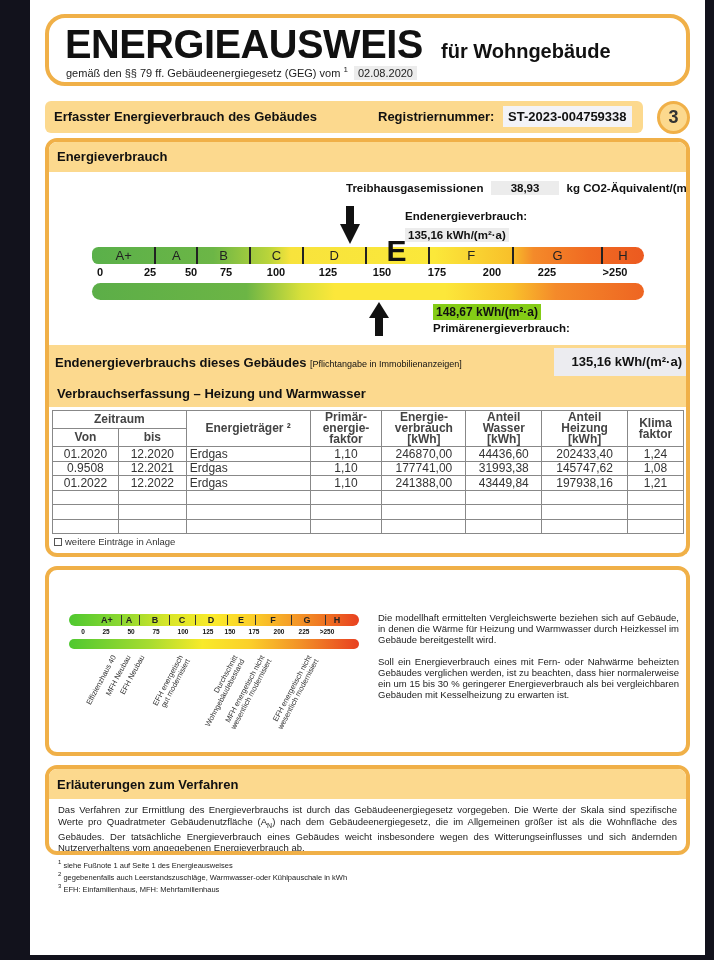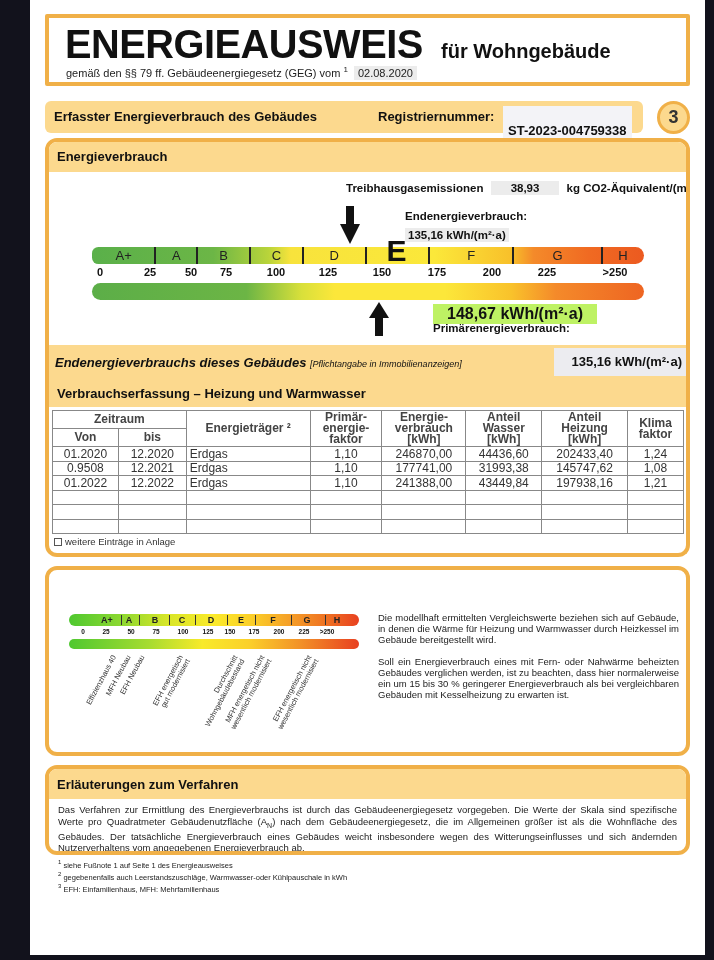--- a/index.html
+++ b/index.html
@@ -1,32 +1,32 @@
 <!DOCTYPE html>
 <html><head>
 <meta charset="utf-8">
 <style>
   * { box-sizing: border-box; margin: 0; padding: 0; }
   html, body { width: 714px; height: 960px; background: #12121c; overflow: hidden; }
   body { font-family: "Liberation Sans", sans-serif; color: #111; position: relative; }
   .page { position: absolute; left: 30px; top: 0; width: 675px; height: 955px; background: #fff; }
 
   
-  .hdr { position: absolute; left: 15px; top: 14px; width: 645px; height: 72px; border: 4px solid #f0b048; border-radius: 2px; background: #fff; }
+  .hdr { position: absolute; left: 15px; top: 14px; width: 645px; height: 72px; border: 4px solid #f0b048; border-radius: 20px; background: #fff; }
   .hdr-title { position: absolute; left: 16px; top: 4px; font-size: 41px; font-weight: 700; letter-spacing: -0.5px; line-height: 44px; transform: scaleX(0.97); transform-origin: left; }
   .hdr-sub-title { position: absolute; left: 392px; top: 22px; font-size: 20px; font-weight: 700; }
   .hdr-line { position: absolute; left: 17px; top: 47px; font-size: 11px; color: #222; }
   .hdr-line sup { font-size: 8px; }
   .hdr-date { display: inline-block; background: #ececec; padding: 1px 4px; margin-left: 3px; }
 
   
   .erf { position: absolute; left: 15px; top: 101px; width: 598px; height: 32px; background: #fcd98e; border-radius: 6px; }
   .erf-title { position: absolute; left: 9px; top: 8px; font-size: 13px; font-weight: 700; }
   .erf-reg-label { position: absolute; left: 333px; top: 8px; font-size: 13px; font-weight: 700; }
-  .erf-reg-val { position: absolute; left: 458px; top: 5px; background: #f3f3f7; padding: 17px 5px; font-size: 13px; font-weight: 700; }
+  .erf-reg-val { position: absolute; left: 458px; top: 5px; background: #f3f3f7; padding: 3px 5px; font-size: 13px; font-weight: 700; }
   .page-num { position: absolute; left: 627px; top: 101px; width: 33px; height: 33px; border-radius: 50%; border: 3px solid #f0b048; background: #fcd98e; font-weight: 700; font-size: 18px; text-align: center; line-height: 27px; color: #333; }
 
   
   .box { position: absolute; border: 4px solid #f0b048; border-radius: 12px; background: #fff; overflow: hidden; }
   .box-head { background: #fcd98e; height: 30px; padding: 7px 8px; font-size: 13px; font-weight: 700; }
 
   
   .ev { left: 15px; top: 138px; width: 645px; height: 235px; }
   .ev-ghg { position: absolute; left: 297px; top: 40px; font-size: 11.5px; font-weight: 700; white-space: nowrap; }
   .ev-ghg .v { background: #ececec; padding: 1px 20px; margin: 0 4px; }
@@ -36,26 +36,26 @@
   .scale { position: absolute; left: 43px; top: 105px; width: 552px; height: 17px; border-radius: 9px 12px 12px 9px; overflow: hidden;
            background: linear-gradient(to right, #5ab04a 0%, #6cb646 22%, #b9d43a 32%, #f8e33c 36%, #fbe83a 62%, #f8c02a 76%, #f48a2a 80%, #f06a22 90%, #ec5a20 100%); }
   .scale-lbl { position: absolute; top: 0; height: 17px; line-height: 17px; font-size: 13px; color: #222; text-align: center; }
   .scale-div { position: absolute; top: 0; width: 2px; height: 17px; background: #222; }
   .scale-E { position: absolute; top: 94px; font-size: 30px; font-weight: 900; line-height: 30px; }
   .ticks { position: absolute; left: 43px; top: 124px; width: 552px; height: 14px; }
   .tick { position: absolute; font-size: 11px; font-weight: 700; transform: translateX(-50%); }
   .scale2 { position: absolute; left: 43px; top: 141px; width: 552px; height: 17px; border-radius: 9px;
             background: linear-gradient(to right, #5cae48 0%, #6cb545 28%, #d9e03a 38%, #fce73a 44%, #fce73a 64%, #f9c22b 76%, #f48a2a 84%, #ee6522 100%); }
   .arrow-up { position: absolute; left: 350px; top: 160px; width: 20px; height: 34px; }
-  .ev-prim-val { position: absolute; left: 384px; top: 162px; font-size: 16px; font-weight: 700; background: #bef264; padding: 1px 14px; }
+  .ev-prim-val { position: absolute; left: 384px; top: 162px; font-size: 12px; font-weight: 700; background: #84cc16; padding: 1px 3px; }
   .ev-prim-label { position: absolute; left: 384px; top: 180px; font-size: 11.5px; font-weight: 700; }
 
   
   .end-strip { position: absolute; left: 15px; top: 345px; width: 645px; height: 34px; background: #fcd98e; border-left: 4px solid #f0b048; border-right: 4px solid #f0b048; }
-  .end-strip-title { position: absolute; left: 6px; top: 10px; font-size: 13px; font-weight: 700; white-space: nowrap; font-style: italic; }
+  .end-strip-title { position: absolute; left: 6px; top: 10px; font-size: 13px; font-weight: 700; white-space: nowrap; }
   .end-strip-title .small { font-size: 9px; font-weight: 400; }
   .end-strip-val { position: absolute; right: 0; top: 3px; width: 132px; height: 28px; background: #ececf0; font-size: 13px; font-weight: 700; line-height: 28px; text-align: right; padding-right: 4px; }
 
   
   .vb { left: 15px; top: 379px; width: 645px; height: 178px; border-top: none; border-radius: 0 0 12px 12px; }
   .vb .box-head { height: 28px; }
   table.vt { position: absolute; left: 3px; top: 31px; width: 632px; border-collapse: collapse; font-size: 12px; color: #333; }
   table.vt th, table.vt td { border: 1px solid #888; text-align: center; }
   table.vt th { font-weight: 700; color: #444; line-height: 11px; padding: 1px 2px; }
   table.vt td { height: 14.5px; line-height: 12px; }

